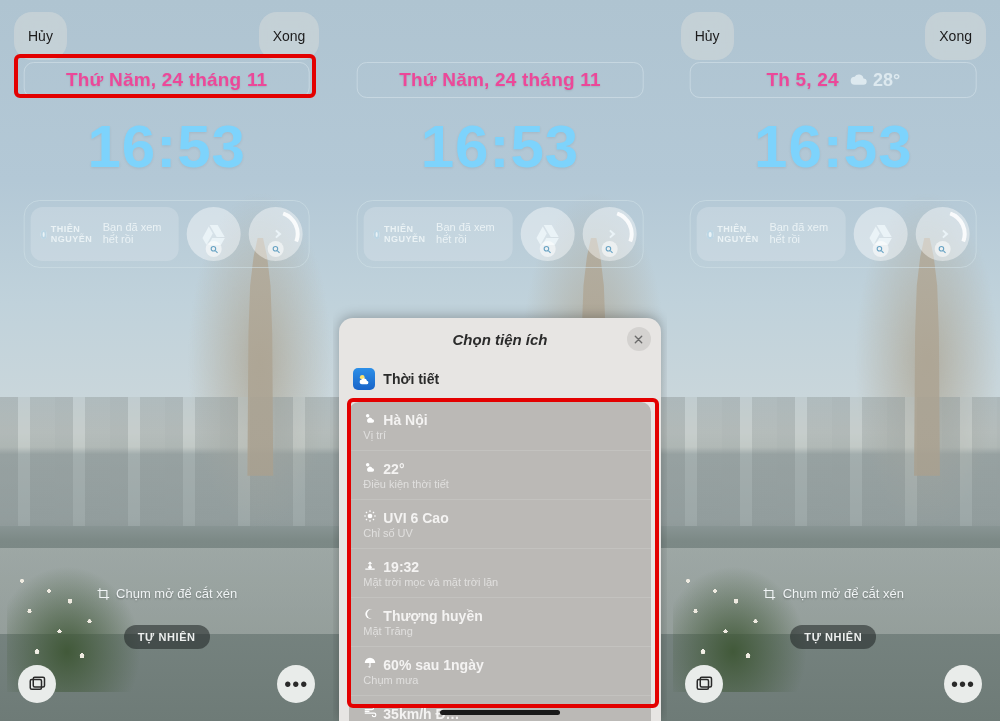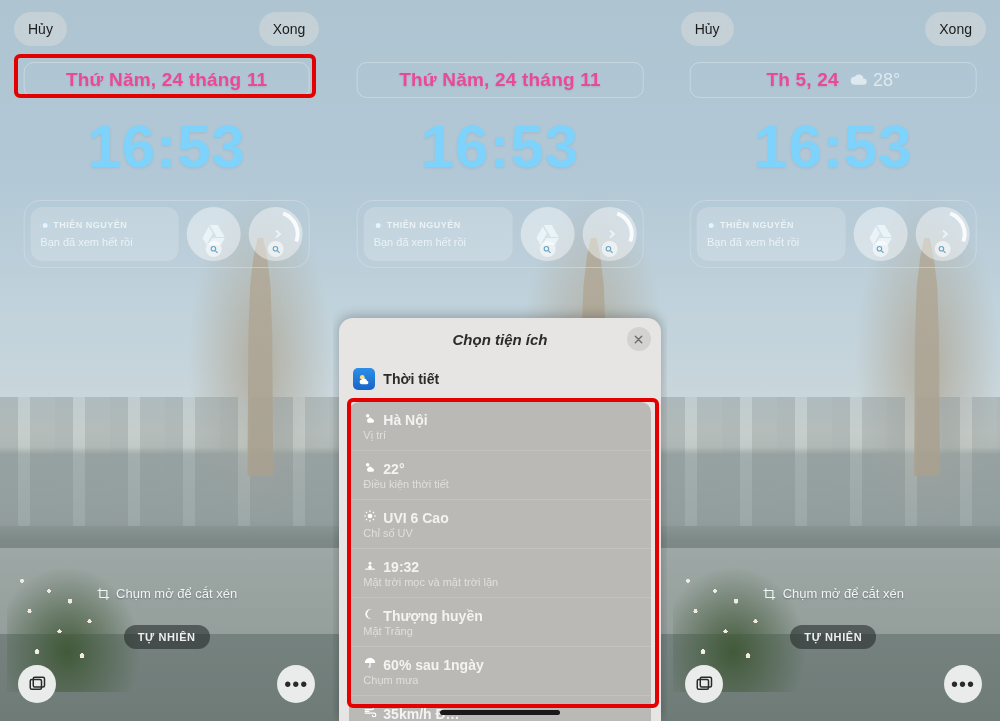--- a/index.html
+++ b/index.html
@@ -59,42 +59,42 @@
   
   .topbar {
     position: absolute; top: 12px; left: 0; right: 0;
     display: flex; justify-content: space-between; padding: 0 14px;
   }
   .pill-btn {
     background: rgba(200,210,215,.85);
     backdrop-filter: blur(8px);
     color: #1b1b1b;
     font-size: 14px; font-weight: 500;
-    padding: 9px 14px;
+    padding: 16px 14px;
     border-radius: 18px;
     border: none;
     cursor: pointer;
     text-align: right;
   }
 
   
   .date-wrap {
     position: absolute; top: 62px; left: 50%; transform: translateX(-50%);
     width: 86%;
     border: 1.5px solid rgba(210,225,232,.65);
     border-radius: 10px;
     padding: 6px 8px;
     text-align: center;
   }
   .date-wrap.with-weather { display:flex; align-items:center; justify-content:center; gap:10px; }
   .date-text {
     color: #ec4899; font-size: 19px; font-weight: 600; letter-spacing: .2px;
     text-shadow: 0 1px 2px rgba(0,0,0,.1);
   }
-  .inline-weather { display:flex; align-items:center; gap:4px; color:#DDE9EF; font-size:18px; font-weight:400;justify-content:flex-end; }
+  .inline-weather { display:flex; align-items:center; gap:4px; color:#DDE9EF; font-size:18px; font-weight:700;justify-content:flex-end; }
   .inline-weather svg { width:20px; height:16px; }
 
   .highlight-box {
     position:absolute; border:4px solid #E30000; border-radius:6px; pointer-events:none;
   }
 
   
   .clock {
     position: absolute; top: 112px; left: 0; right: 0;
     text-align: center;
@@ -109,21 +109,21 @@
   .widget-row {
     position:absolute; top:200px; left:50%; transform:translateX(-50%);
     width:86%; height:68px;
     border:1.5px solid rgba(210,225,232,.55); border-radius:16px;
     display:flex; align-items:center; gap:8px; padding:6px;
   }
   .w-msg {
     flex:1; height:100%; border-radius:12px;
     background: rgba(255,255,255,.18);
     padding:8px 10px; color:#EAF2F5;
-    display:flex; flex-direction:column; justify-content:center;
+    display:flex; flex-direction:row; justify-content:center;
   }
   .w-msg .from { font-size:9px; font-weight:700; letter-spacing:.5px; display:flex; align-items:center; gap:4px;}
   .w-msg .from::before{
     content:""; width:9px; height:9px; border-radius:50%;
     background:#E9F3F7; display:inline-block;
     box-shadow: inset 0 0 0 2px rgba(120,170,200,.4);
   }
   .w-msg .body { font-size:11px; font-weight:500; margin-top:6px;}
   .w-circle {
     width:54px; height:54px; border-radius:50%;

